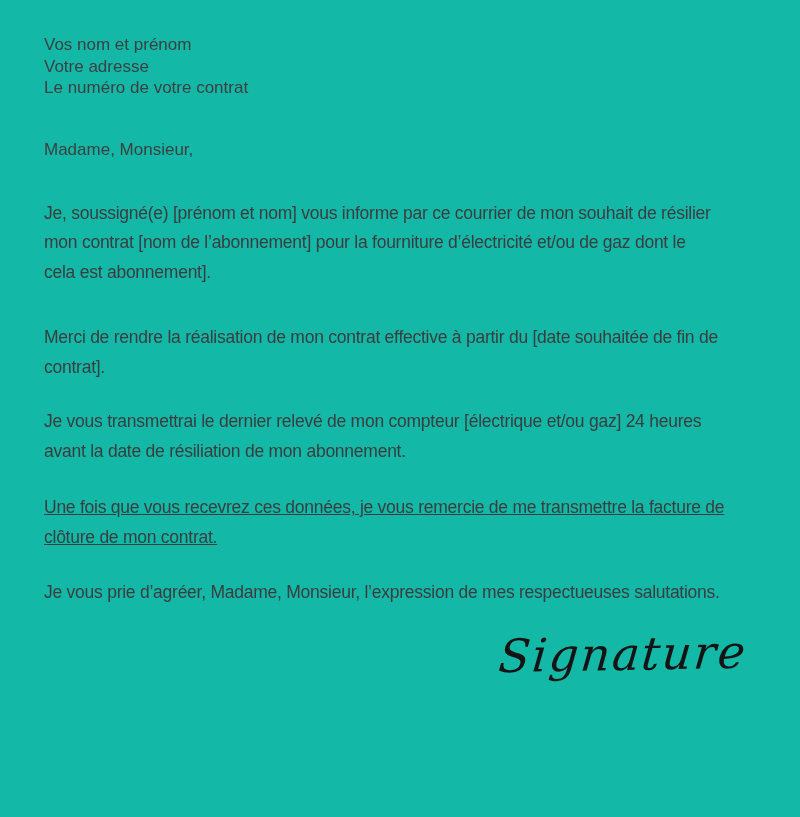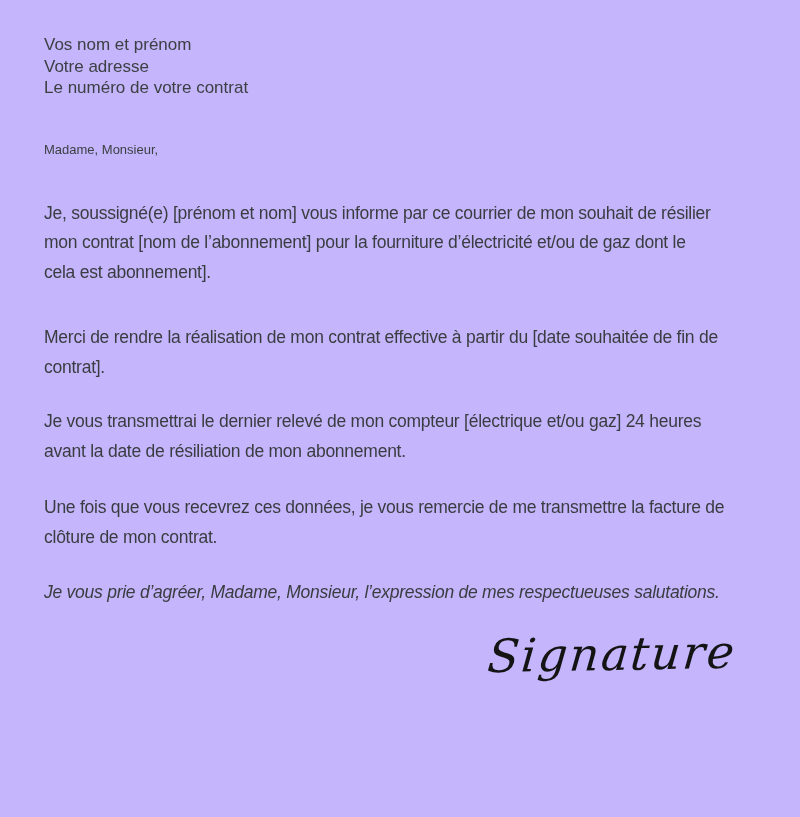--- a/index.html
+++ b/index.html
@@ -4,58 +4,57 @@
 <style>
   html, body {
     margin: 0;
     padding: 0;
     background: #ffffff;
   }
   .page {
     position: relative;
     width: 800px;
     height: 817px;
-    background: #c4b5fd;
+    background: #14b8a6;
     box-sizing: border-box;
-    padding: 34px 40px 0 44px;
+    padding: 34px 29px 0 44px;
     font-family: "Liberation Sans", sans-serif;
     color: #3c4043;
     overflow: hidden;
   }
   .sender-block {
     font-size: 17px;
     line-height: 21.5px;
   }
   .subject-line {
     margin-top: 57px;
     font-size: 17px;
     line-height: 21px;
   }
   .salutation-line {
     margin-top: 40px;
-    font-size: 13px;
+    font-size: 17px;
     line-height: 21px;
   }
   .para {
     font-size: 17.5px;
     line-height: 29.5px;
     letter-spacing: -0.25px;
     color: #3a3d40;
   }
   .para-1 { margin-top: 39px; }
   .para-2 { margin-top: 36px; }
   .para-3 { margin-top: 25px; }
-  .para-4 { margin-top: 27px; }
+  .para-4 { margin-top: 27px; text-decoration: underline; }
   .closing-line {
     margin-top: 26px;
     font-size: 17.5px;
     line-height: 29.5px;
     letter-spacing: -0.25px;
     color: #3a3d40;
-    font-style: italic;
   }
   .signature-block {
     margin-top: 16px;
     text-align: right;
     padding-right: 24px;
   }
   .signature-text {
     display: inline-block;
     font-family: "DejaVu Serif", serif;
     font-style: italic;

